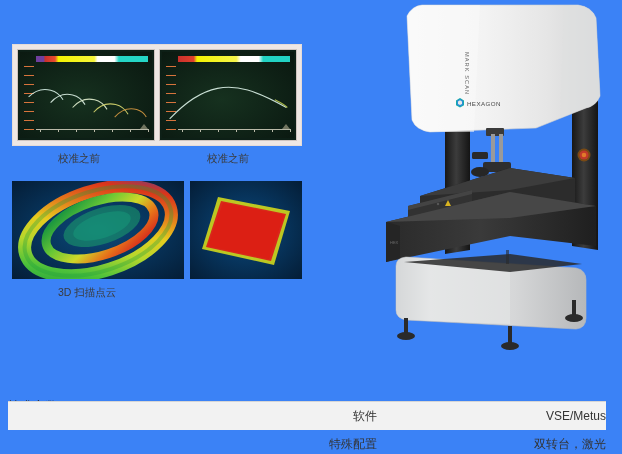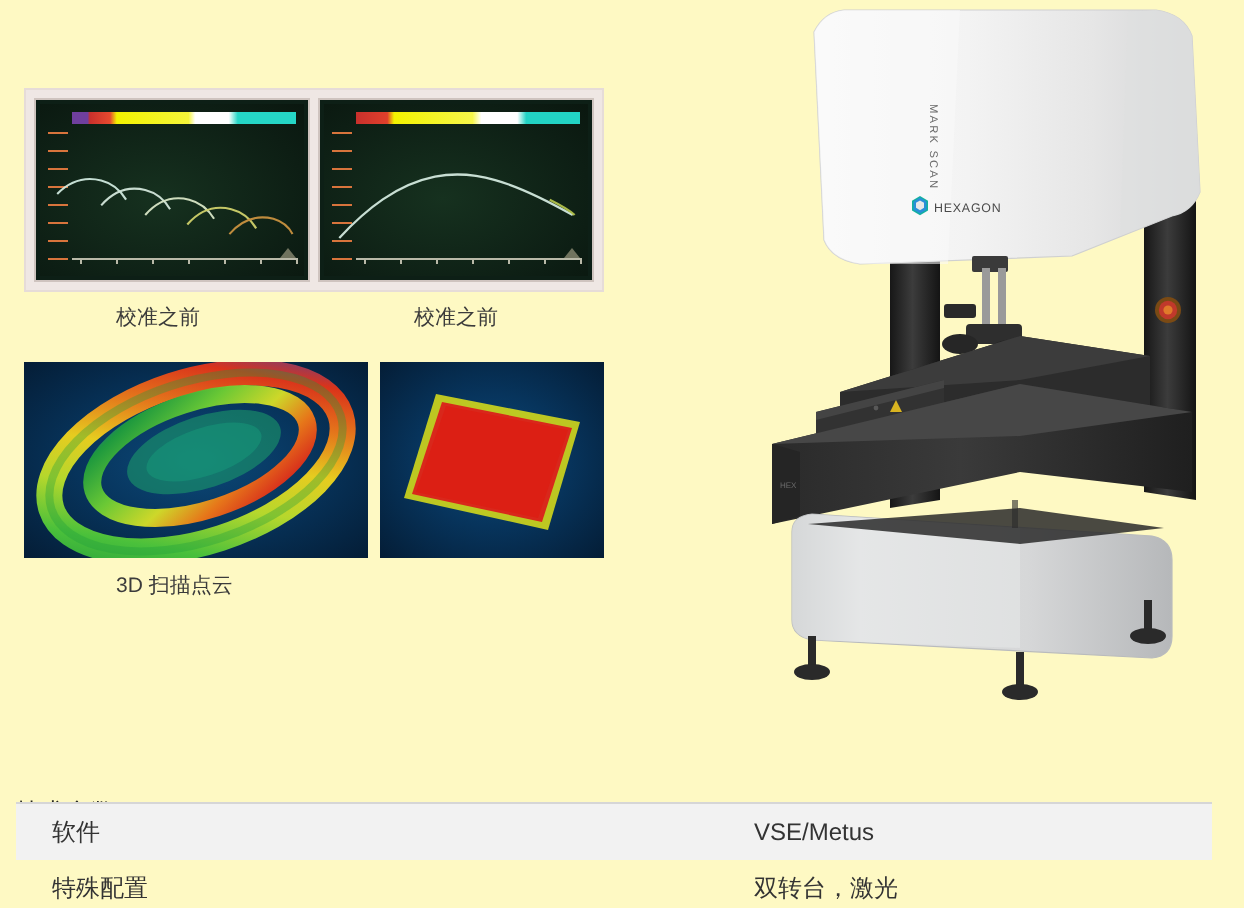--- a/index.html
+++ b/index.html
@@ -5,21 +5,21 @@
   * { box-sizing: border-box; }
   html, body {
     margin: 0; padding: 0;
     background: #ffffff;
     font-family: "Liberation Sans", "DejaVu Sans", sans-serif;
   }
   #page {
     position: relative;
     width: 622px;
     height: 454px;
-    background: #fef9c3;
+    background: #3b82f6;
     overflow: hidden;
   }
 
   
   .chart-frame {
     position: absolute;
     left: 12px; top: 44px;
     width: 290px; height: 102px;
     background: #efe7e4;
     border: 1px solid #e6dcd8;
@@ -152,20 +152,21 @@
   }
   .spec-table tr.alt { background: #f2f2f2; }
   .spec-table tr.alt td { border-top: 1px solid #d6d6d6; }
   .spec-table td {
     padding: 7px 0 7px 0;
     font-size: 12px;
     color: #333333;
     vertical-align: middle;
     line-height: 14px;
     height: 27px;
+    text-align: right;
   }
   .spec-table td.k { padding-left: 18px; width: 369px; }
   .spec-table td.v { padding-left: 0px; }
 </style>
 </head>
 <body>
 
 <div id="page">
 
   <div class="chart-frame">

